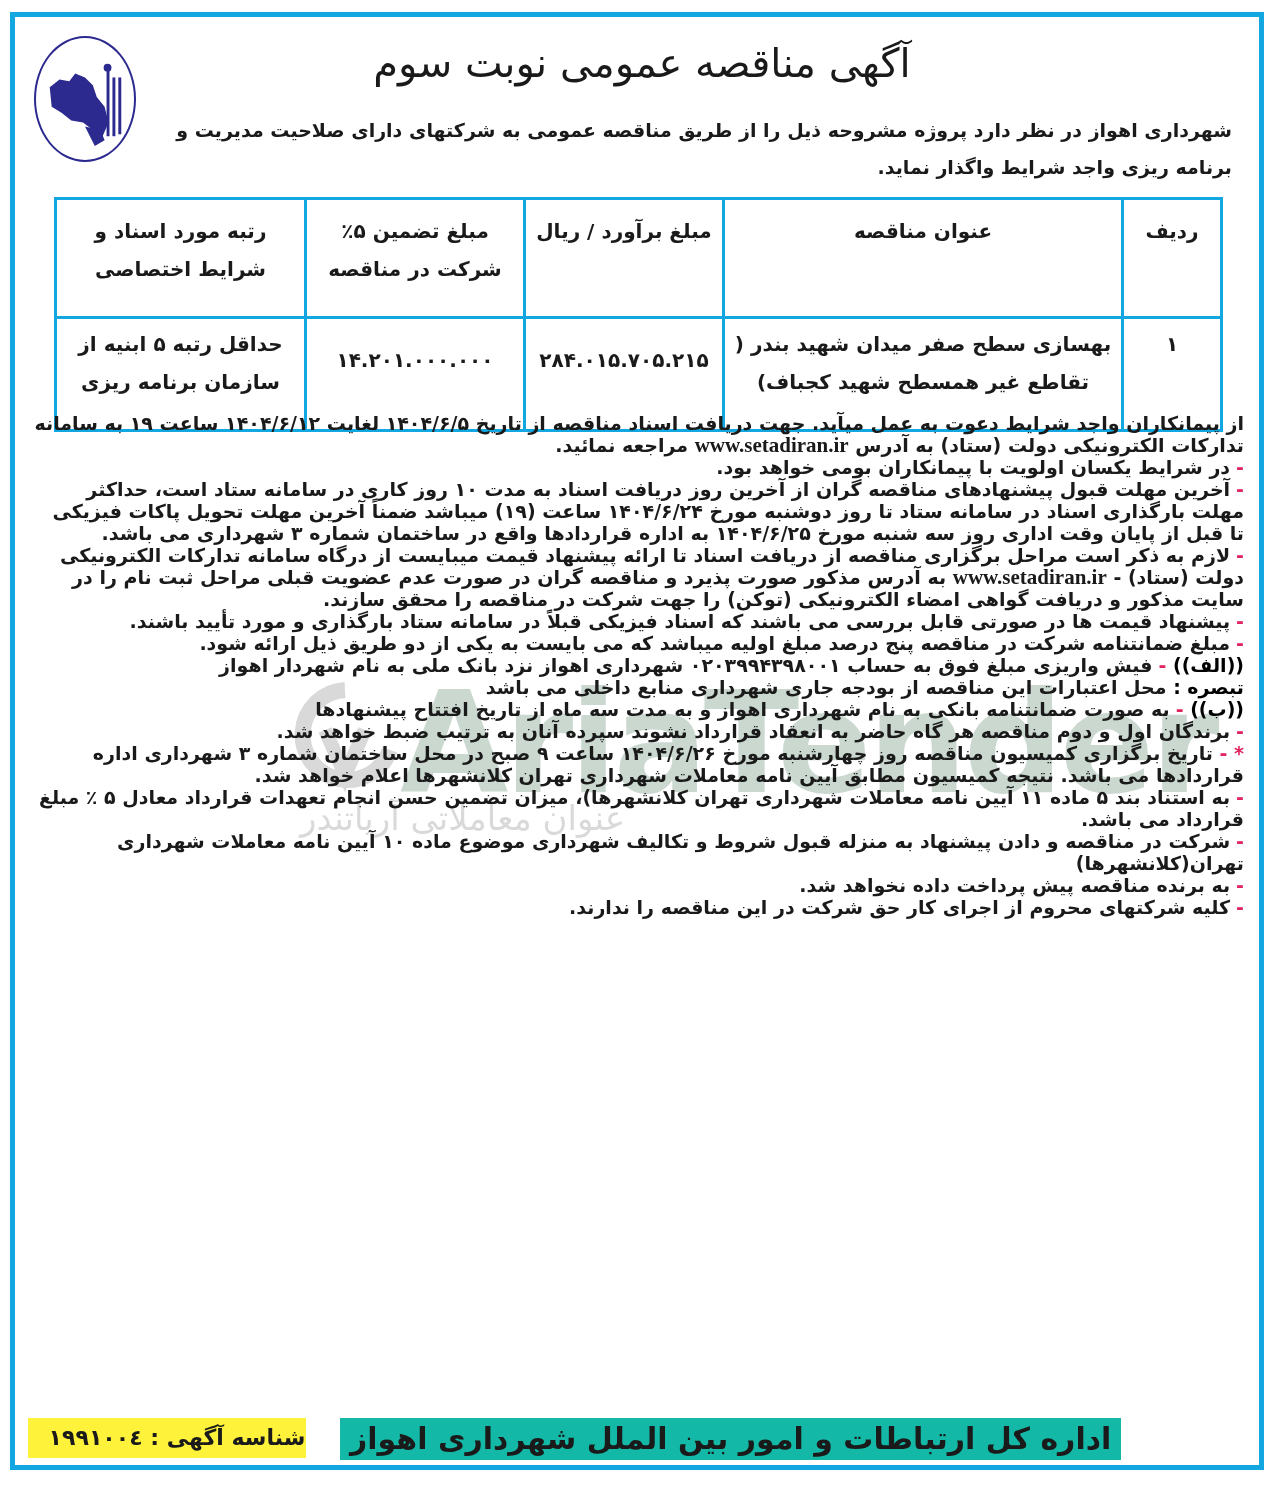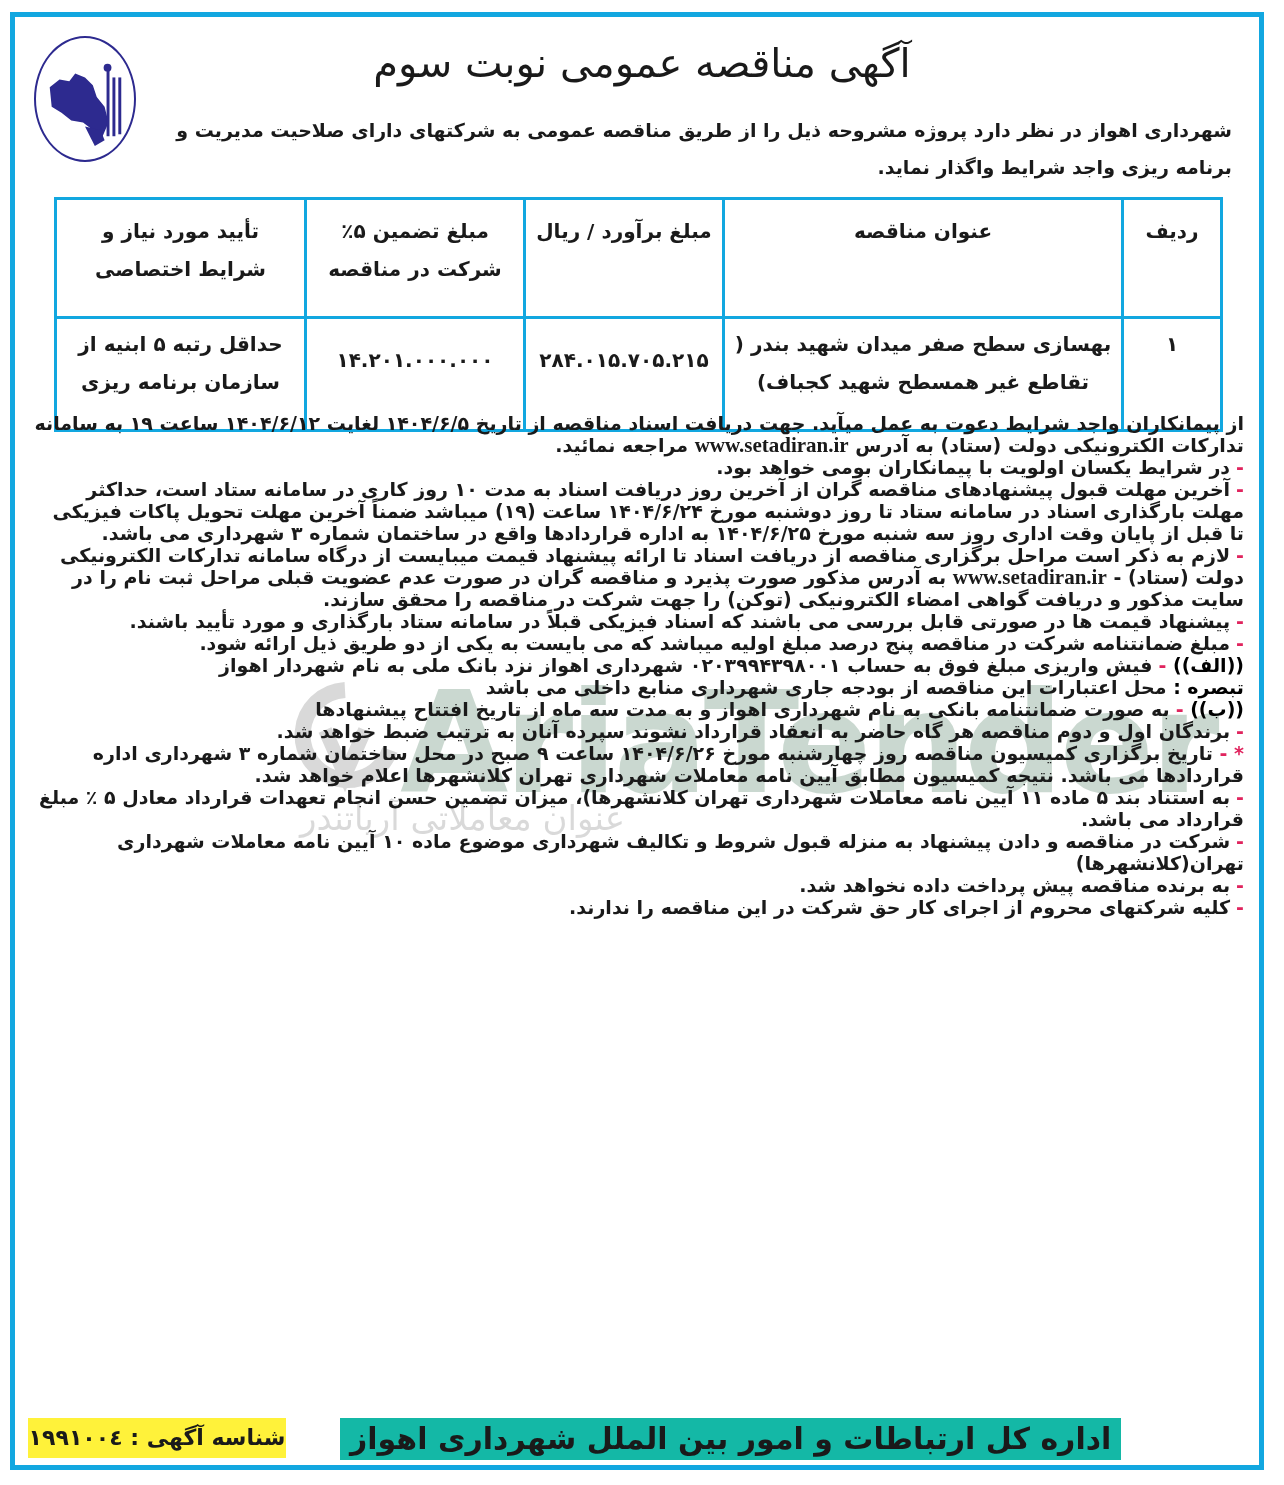--- a/index.html
+++ b/index.html
@@ -29,21 +29,21 @@
   .latin { font-family: "Liberation Serif", serif; font-weight: bold; font-size: 21px; }
   .watermark { position: absolute; left: 290px; top: 680px; width: 630px; height: 160px;
                pointer-events: none; opacity: 0.22; direction: ltr; }
   .wm-text { position: absolute; left: 110px; top: -18px; font-family: "DejaVu Sans", sans-serif;
              font-size: 140px; font-weight: bold; color: #14532d; letter-spacing: -4px; }
   .wm-sub { position: absolute; left: 10px; top: 118px; font-size: 34px; color: #555; direction: rtl; letter-spacing: 14px; }
   .wm-logo { position: absolute; left: 0; top: 0; width: 110px; height: 120px; }
   .footer-right { position: absolute; left: 340px; top: 1418px; height: 42px; background: #14b8a6;
                   direction: rtl; font-size: 30px; font-weight: bold; line-height: 42px; padding: 0 10px; }
   .footer-left { position: absolute; left: 28px; top: 1418px; height: 40px; width: 258px; background: #fff23a;
-                 direction: rtl; font-size: 22px; font-weight: bold; line-height: 40px; text-align: center; }
+                 direction: rtl; font-size: 22px; font-weight: bold; line-height: 40px; text-align: center; padding-left: 20px; }
 </style>
 </head>
 <body>
 
 <div class="frame"></div>
 
 <div class="logo">
   <svg viewBox="0 0 100 124">
     <path d="M14 50 L24 42 L34 44 L40 36 L50 40 L58 48 L62 60 L70 70 L74 86 L68 100 L60 104 L56 92 L48 86 L36 84 L26 76 L16 70 Z" fill="#2d2a8f"></path>
     <rect x="72" y="30" width="3" height="70" fill="#2d2a8f"></rect>
@@ -58,21 +58,21 @@
 
 <div class="intro">شهرداری اهواز در نظر دارد پروژه مشروحه ذیل را از طریق مناقصه عمومی به شرکتهای دارای صلاحیت مدیریت و برنامه ریزی واجد شرایط واگذار نماید.</div>
 
 <table class="tender">
   <thead>
     <tr>
       <th style="width:80px">ردیف</th>
       <th style="width:380px">عنوان مناقصه</th>
       <th style="width:180px">مبلغ برآورد / ریال</th>
       <th style="width:200px">مبلغ تضمین ۵٪ شرکت در مناقصه</th>
-      <th>تأیید مورد نیاز و شرایط اختصاصی</th>
+      <th>رتبه مورد اسناد و شرایط اختصاصی</th>
     </tr>
   </thead>
   <tbody>
     <tr>
       <td>۱</td>
       <td>بهسازی سطح صفر میدان شهید بندر ( تقاطع غیر همسطح شهید کجباف)</td>
       <td style="padding-top:22px">۲۸۴.۰۱۵.۷۰۵.۲۱۵</td>
       <td style="padding-top:22px">۱۴.۲۰۱.۰۰۰.۰۰۰</td>
       <td>حداقل رتبه ۵ ابنیه از سازمان برنامه ریزی</td>
     </tr>

